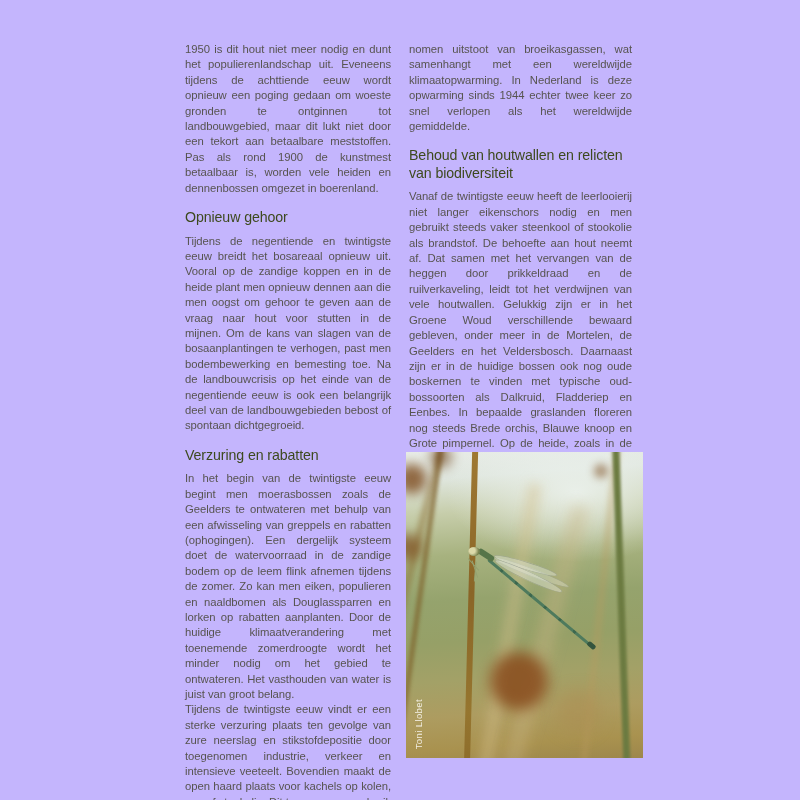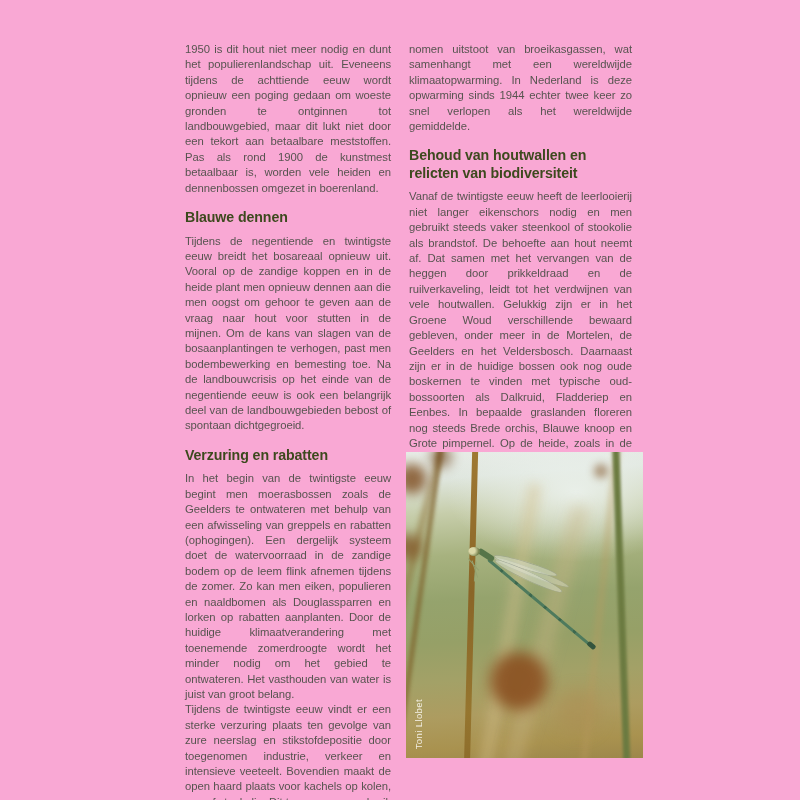--- a/index.html
+++ b/index.html
@@ -1,37 +1,37 @@
 <!DOCTYPE html>
 <html lang="nl"><head>
 <meta charset="utf-8">
 <style>
   html,body{margin:0;padding:0;}
   body{
     width:800px;height:800px;position:relative;background:#ffffff;
     font-family:"Liberation Sans","DejaVu Sans",sans-serif;
     -webkit-font-smoothing:antialiased;
   }
-  .page{position:absolute;inset:0;background:#f9a8d4;overflow:hidden;}
+  .page{position:absolute;inset:0;background:#c4b5fd;overflow:hidden;}
 
   
   .col{
     position:absolute;top:42px;
     text-align:justify;
     font-size:11.3px;line-height:15.4px;
     color:#575450;letter-spacing:-0.05px;
     hyphens:auto;
   }
   .col-left{left:185px;width:206px;}
   .col-right{left:409px;width:223px;}
   .col p{margin:0;}
   .col h3{
     font-size:14.2px;line-height:17.5px;
     margin:13px 0 7px 0;
-    color:#3d491e;font-weight:bold;
+    color:#3d491e;font-weight:normal;
     text-align:left;letter-spacing:-0.1px;
   }
 
   
   .page-number{
     position:absolute;left:560px;top:798px;width:50px;
     text-align:center;
     font-size:11px;font-weight:bold;color:#262420;font-family:Liberation Mono, monospace;
   }
 
@@ -99,21 +99,21 @@
     color:#f3efe4;font-size:9.5px;letter-spacing:.4px;
   }
 </style>
 </head>
 <body>
 
 <div class="page">
 
   <div class="col col-left">
     <p>1950 is dit hout niet meer nodig en dunt het populierenlandschap uit. Eveneens tijdens de achttiende eeuw wordt opnieuw een poging gedaan om woeste gronden te ontginnen tot landbouwgebied, maar dit lukt niet door een tekort aan betaalbare meststoffen. Pas als rond 1900 de kunstmest betaalbaar is, worden vele heiden en dennenbossen omgezet in boerenland.</p>
-    <h3>Blauwe dennen</h3>
+    <h3>Opnieuw gehoor</h3>
     <p>Tijdens de negentiende en twintigste eeuw breidt het bosareaal opnieuw uit. Vooral op de zandige koppen en in de heide plant men opnieuw dennen aan die men oogst om gehoor te geven aan de vraag naar hout voor stutten in de mijnen. Om de kans van slagen van de bosaanplantingen te verhogen, past men bodembewerking en bemesting toe. Na de landbouwcrisis op het einde van de negentiende eeuw is ook een belangrijk deel van de landbouwgebieden bebost of spontaan dichtgegroeid.</p>
     <h3>Verzuring en rabatten</h3>
     <p>In het begin van de twintigste eeuw begint men moerasbossen zoals de Geelders te ontwateren met behulp van een afwisseling van greppels en rabatten (ophogingen). Een dergelijk systeem doet de watervoorraad in de zandige bodem op de leem flink afnemen tijdens de zomer. Zo kan men eiken, populieren en naaldbomen als Douglassparren en lorken op rabatten aanplanten. Door de huidige klimaatverandering met toenemende zomerdroogte wordt het minder nodig om het gebied te ontwateren. Het vasthouden van water is juist van groot belang.</p>
     <p>Tijdens de twintigste eeuw vindt er een sterke verzuring plaats ten gevolge van zure neerslag en stikstofdepositie door toegenomen industrie, verkeer en intensieve veeteelt. Bovendien maakt de open haard plaats voor kachels op kolen, gas of stookolie. Dit toegenomen verbruik van fossiele brandstoffen in zowel fabrieken, huizen als autoverkeer resulteert in een toege-</p>
   </div>
 
   <div class="col col-right">
     <p>nomen uitstoot van broeikasgassen, wat samenhangt met een wereldwijde klimaatopwarming. In Nederland is deze opwarming sinds 1944 echter twee keer zo snel verlopen als het wereldwijde gemiddelde.</p>
     <h3>Behoud van houtwallen en relicten van biodiversiteit</h3>
     <p>Vanaf de twintigste eeuw heeft de leerlooierij niet langer eikenschors nodig en men gebruikt steeds vaker steenkool of stookolie als brandstof. De behoefte aan hout neemt af. Dat samen met het vervangen van de heggen door prikkeldraad en de ruilverkaveling, leidt tot het verdwijnen van vele houtwallen. Gelukkig zijn er in het Groene Woud verschillende bewaard gebleven, onder meer in de Mortelen, de Geelders en het Veldersbosch. Daarnaast zijn er in de huidige bossen ook nog oude boskernen te vinden met typische oud-bossoorten als Dalkruid, Fladderiep en Eenbes. In bepaalde graslanden floreren nog steeds Brede orchis, Blauwe knoop en Grote pimpernel. Op de heide, zoals in de Kampina, vinden we nog altijd Kleine zonnedauw, Moeraswolfsklauw en Moerashertshooi (zie de verschillende leefgebieden p. 18-27).</p>

